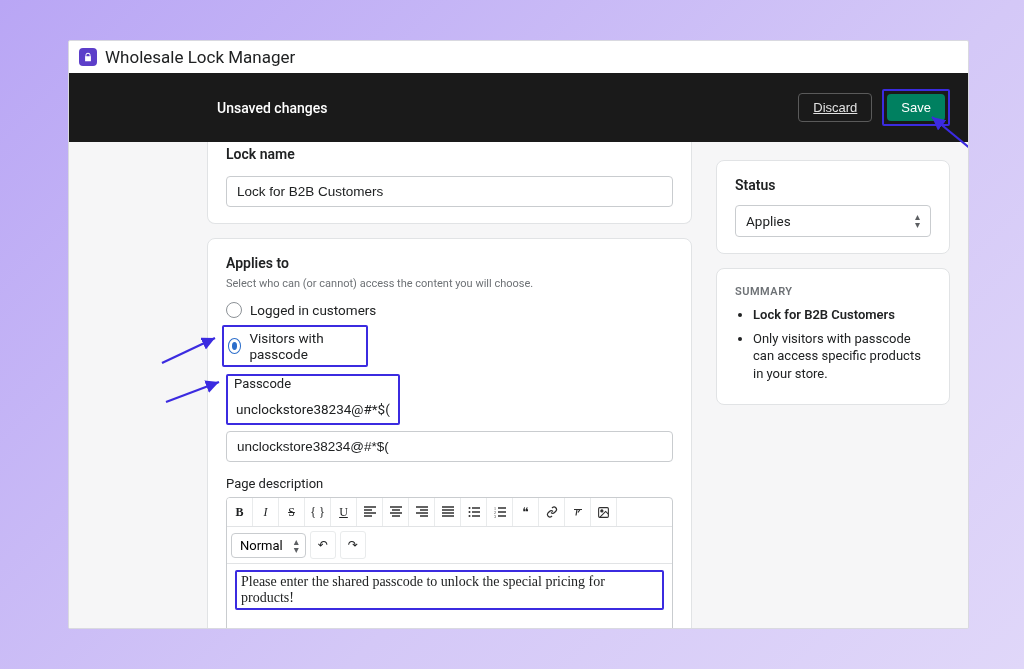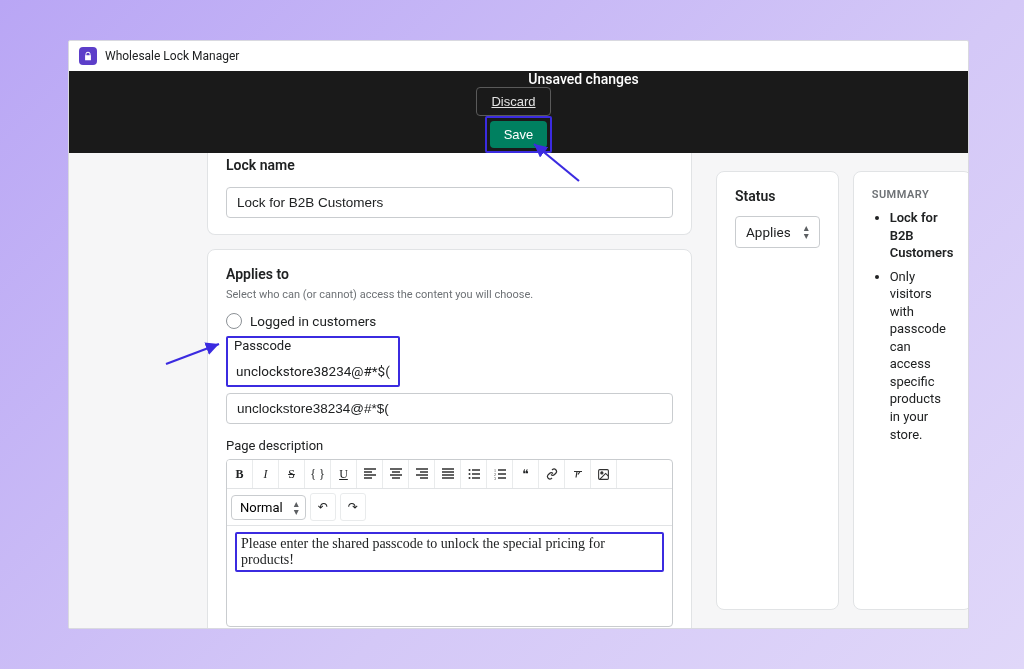--- a/index.html
+++ b/index.html
@@ -18,39 +18,38 @@
     border: 1px solid #d9d9e0;
     border-radius: 2px;
     display: flex;
     flex-direction: column;
     overflow: hidden;
   }
   .titlebar {
     display: flex;
     align-items: center;
     padding: 6px 10px;
-    font-size: 12px;
+    font-size: 17px;
     color: #202223;
   }
   .titlebar .app-icon {
     width: 18px; height: 18px;
     background: #5c3ec9;
     border-radius: 4px;
     margin-right: 8px;
     display:flex; align-items:center; justify-content:center;
   }
   .titlebar .app-icon svg { width:10px; height:10px; fill:#fff; }
   .savebar {
     background: #1a1a1a;
     color: #fff;
     display: flex;
     align-items: center;
-    padding: 0 18px;
+    padding: 16px 18px;
     font-size: 14px;
-    flex-direction: column;
   }
   .savebar .label { margin-left: 130px; font-weight: 500; }
   .savebar .spacer { flex: 1; }
   .btn {
     font-size: 13px;
     padding: 6px 14px;
     border-radius: 4px;
     border: none;
     cursor: pointer;
   }
@@ -75,21 +74,21 @@
   }
   .content {
     flex: 1;
     display: flex;
     padding: 0 18px 18px 138px;
     gap: 24px;
     background: #f6f6f7;
     overflow: hidden;
   }
   .col-main { flex: 1; display:flex; flex-direction:column; gap:14px; }
-  .col-side { width: 234px; display:flex; gap:14px; padding-top:18px; }
+  .col-side { width: 234px; display:flex; flex-direction:column; gap:14px; padding-top:18px; }
   .card {
     background:#fff;
     border:1px solid #e1e3e5;
     border-radius:8px;
     padding:16px 18px;
   }
   .card.first { border-top-left-radius:0; border-top-right-radius:0; border-top:none; padding-top:4px; }
   .card h3 { font-size:14px; font-weight:600; color:#202223; margin-bottom:6px; }
   .subtext { font-size:11px; color:#6d7175; margin-bottom:12px; }
   .input {
@@ -182,20 +181,34 @@
       </div>
 
       <div class="card" style="position:relative;">
         <h3>Applies to</h3>
         <div class="subtext">Select who can (or cannot) access the content you will choose.</div>
 
         <div class="radio-row">
           <span class="radio"></span>
           <span>Logged in customers</span>
         </div>
+        <div class="radio-row" style="margin-left:-4px;">
+          <span class="highlight-box" style="padding:3px 6px 3px 4px; width:146px;">
+            <span class="radio checked"></span>
+            <span>Visitors with passcode</span>
+          </span>
+          <svg class="arrow" style="left:-62px; top:8px;" width="62" height="34">
+            <defs>
+                <marker id="ah2" markerWidth="8" markerHeight="8" refX="6" refY="3" orient="auto">
+                  <path d="M0,0 L6,3 L0,6 Z" fill="#3b2be0"></path>
+                </marker>
+              </defs>
+            <path d="M2,30 L55,5" stroke="#3b2be0" stroke-width="2.2" fill="none" marker-end="url(#ah2)"></path>
+          </svg>
+        </div>
 
 
         <div style="position:relative; margin-bottom:10px;">
           <span class="passcode-highlight">
             <div class="field-label">Passcode</div>
             <div style="font-size:13.5px; color:#202223; padding:4px 2px 0 2px;">unclockstore38234@#*$(</div>
           </span>
           <svg class="arrow" style="left:-62px; top:2px;" width="62" height="30">
             <defs>
                 <marker id="ah3" markerWidth="8" markerHeight="8" refX="6" refY="3" orient="auto">

